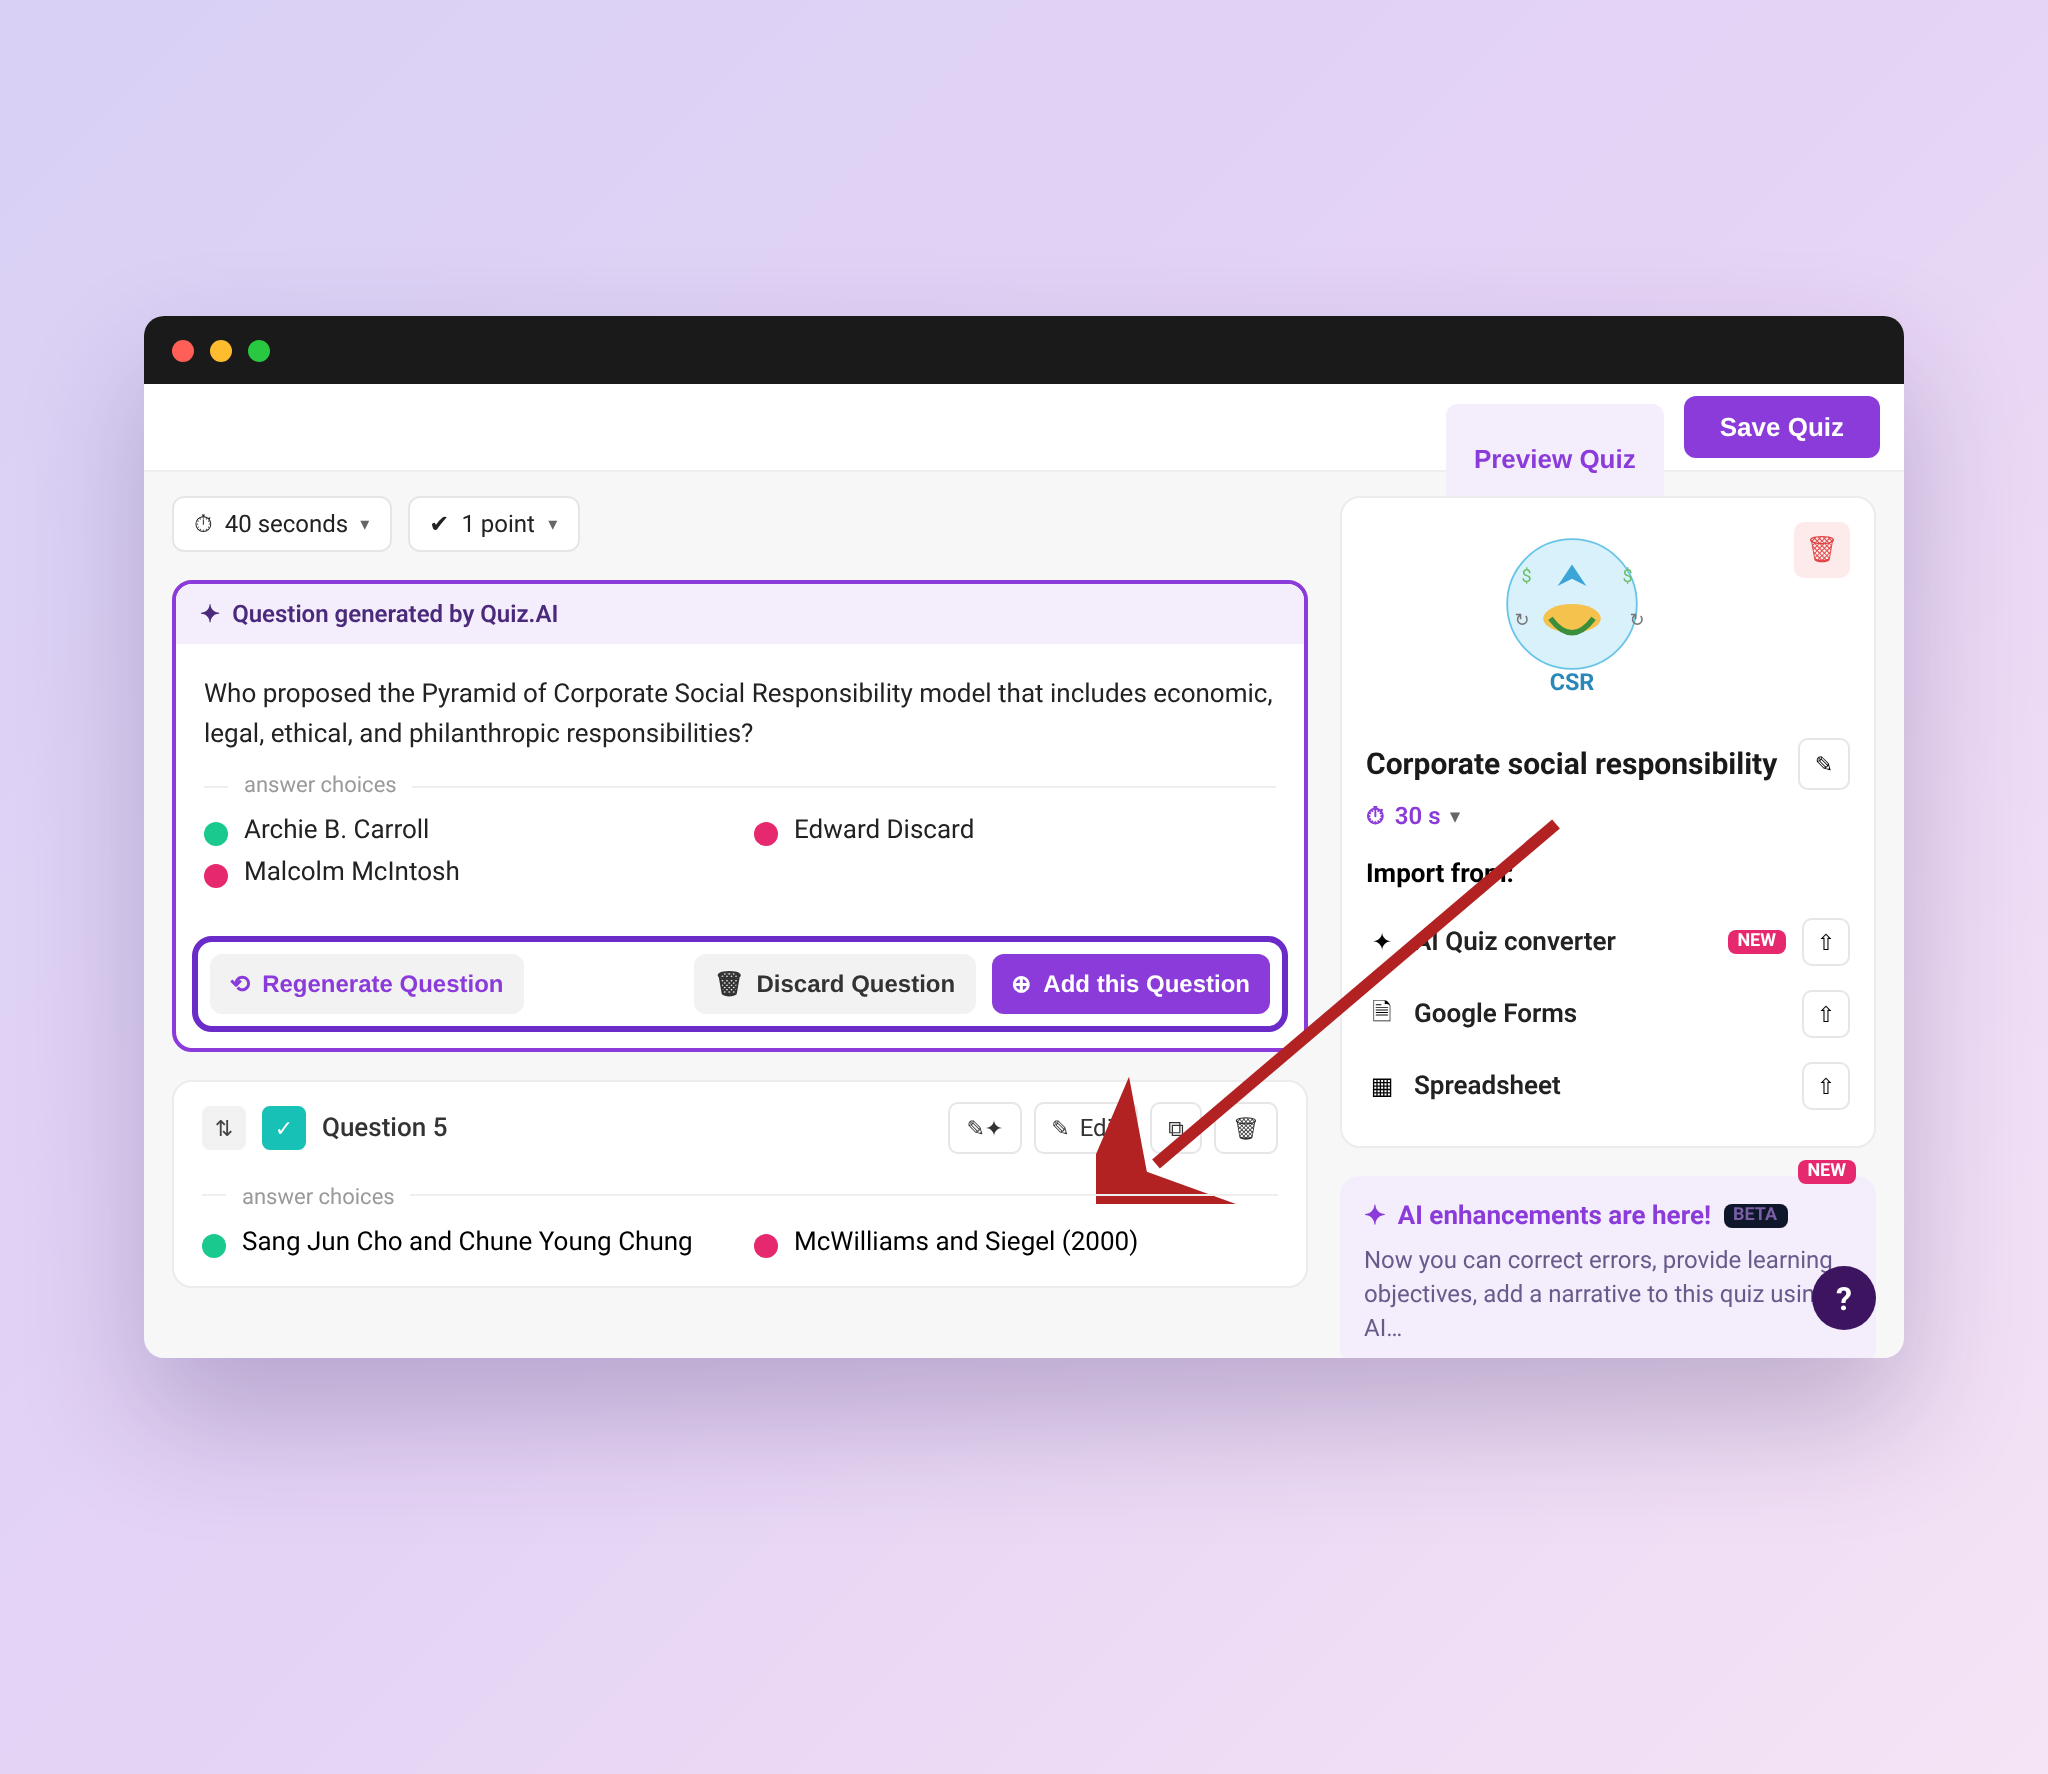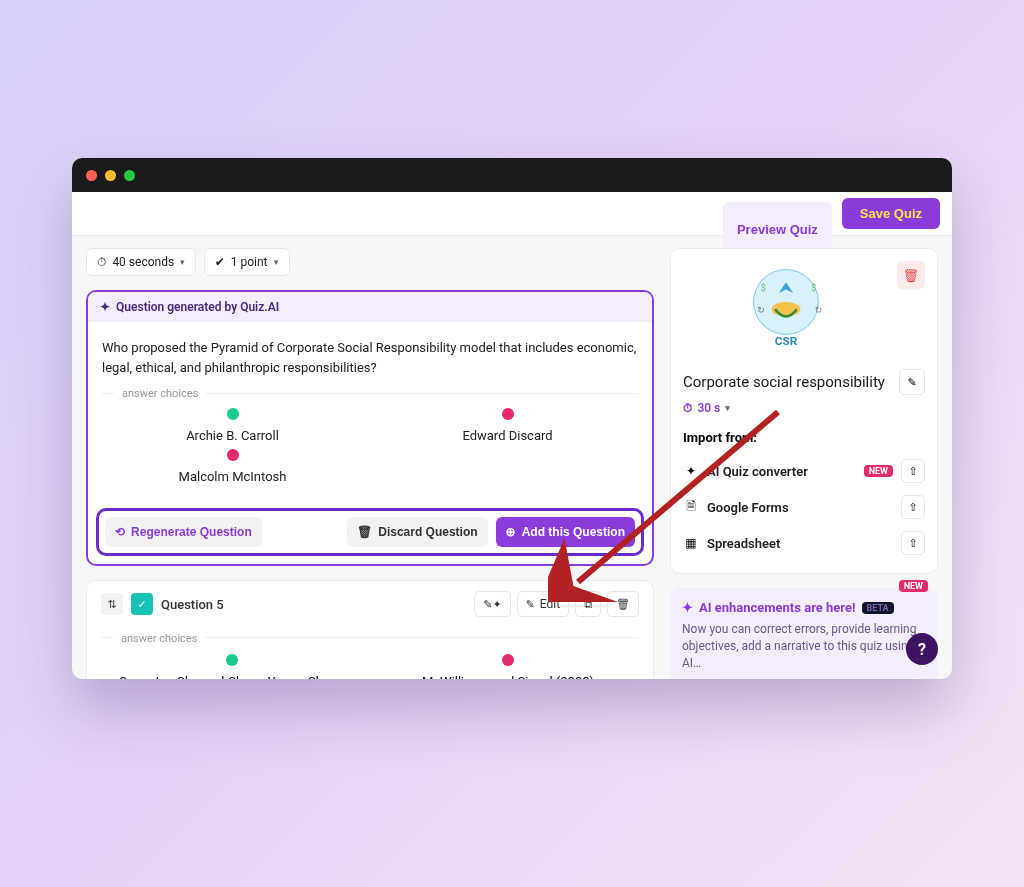--- a/index.html
+++ b/index.html
@@ -29,21 +29,21 @@
   .tl-yellow { background: #febc2e; }
   .tl-green { background: #28c840; }
 
   .topbar {
     height: 44px; background: #fff; border-bottom: 1px solid #eee;
     display: flex; align-items: center; justify-content: flex-end;
     padding: 0 12px; gap: 10px; flex-shrink: 0;
   }
   .btn { border: none; cursor: pointer; font-weight: 600; border-radius: 6px; font-size: 13px; }
   .btn-preview { background: #f3edfc; color: #8a3bd9; padding: 20px 14px; margin-top: 32px; }
-  .btn-save { background: #8a3bd9; color: #fde047; padding: 8px 18px; }
+  .btn-save { background: #8a3bd9; color: #ffffff; padding: 8px 18px; }
 
   .content {
     flex: 1; display: flex; gap: 16px; padding: 12px 14px 0 14px; overflow: hidden;
   }
   .leftcol { flex: 1; min-width: 0; display: flex; flex-direction: column; gap: 14px; }
   .rightcol { width: 268px; display: flex; flex-direction: column; gap: 14px; }
 
   .pillrow { display: flex; gap: 8px; }
   .pill-select {
     background: #fff; border: 1px solid #e6e6e8; border-radius: 6px;
@@ -62,21 +62,21 @@
     border-radius: 8px 8px 0 0;
     display: flex; align-items: center; gap: 6px;
   }
   .ai-body { padding: 16px 14px; font-size: 13px; color: #222; }
   .q-text { line-height: 1.5; margin-bottom: 8px; }
   .ans-label-wrap { position: relative; margin: 4px 0 8px 0; }
   .ans-line { height: 1px; background: #eee; position: absolute; top: 50%; left: 0; right: 0; }
   .ans-label-text { position: relative; background: #fff; padding: 0 8px; font-size: 11px; color: #999; margin-left: 12px; }
 
   .choice-grid { display: grid; grid-template-columns: 1fr 1fr; gap: 6px 14px; }
-  .choice { display: flex; align-items: center; gap: 8px; font-size: 13px; flex-direction: column; }
+  .choice { display: flex; align-items: flex-end; gap: 8px; font-size: 13px; }
   .dot { width: 12px; height: 12px; border-radius: 50%; flex-shrink: 0; }
   .dot-green { background: #1ac98e; }
   .dot-red { background: #e6286e; }
 
   .ai-actions {
     margin: 8px; border: 3px solid #6a2bc9; border-radius: 10px;
     display: flex; gap: 8px; padding: 6px; align-items: center;
     background: #fff;
   }
   .act {
@@ -112,21 +112,21 @@
     width: 100px; height: 100px; margin: 0 auto 8px auto;
     display: flex; align-items: center; justify-content: center;
   }
   .thumb svg { width: 90px; height: 90px; }
   .trash-btn {
     width: 28px; height: 28px; background: #fdeaea; border-radius: 5px;
     display: flex; align-items: center; justify-content: center; color: #e04646;
     font-size: 13px; cursor: pointer;
   }
   .side-title-row { display: flex; align-items: center; gap: 8px; }
-  .side-title { font-size: 15px; font-weight: 400; color: #1a1a1a; flex: 1; }
+  .side-title { font-size: 15px; font-weight: 700; color: #1a1a1a; flex: 1; }
   .pencil { width: 26px; height: 26px; border: 1px solid #e6e6e8; border-radius: 5px; display: flex; align-items: center; justify-content: center; font-size: 11px; cursor: pointer; }
   .time-chip { display: inline-flex; align-items: center; gap: 5px; color: #8a3bd9; font-size: 12px; font-weight: 600; margin-top: 6px; }
 
   .import-label { font-size: 13px; font-weight: 700; margin: 14px 0 8px 0; }
   .import-row { display: flex; align-items: center; gap: 8px; padding: 6px 0; font-size: 13px; }
   .import-row .ir-icon { width: 16px; text-align: center; font-size: 12px; }
   .import-row .ir-label { flex: 1; font-weight: 600; color: #222; }
   .badge-new { background: #e6286e; color: #fff; font-size: 9px; font-weight: 700; padding: 1px 5px; border-radius: 4px; }
   .import-action { width: 24px; height: 24px; border: 1px solid #e6e6e8; border-radius: 5px; display: flex; align-items: center; justify-content: center; font-size: 11px; cursor: pointer; }
 

